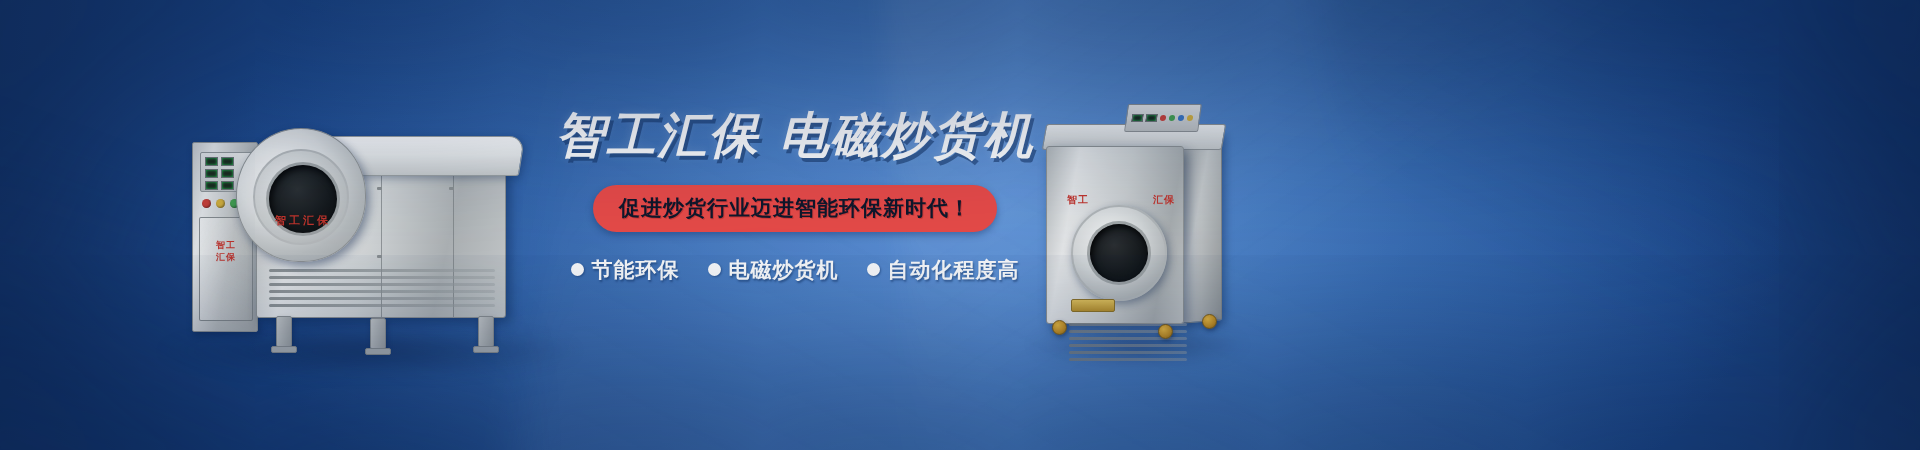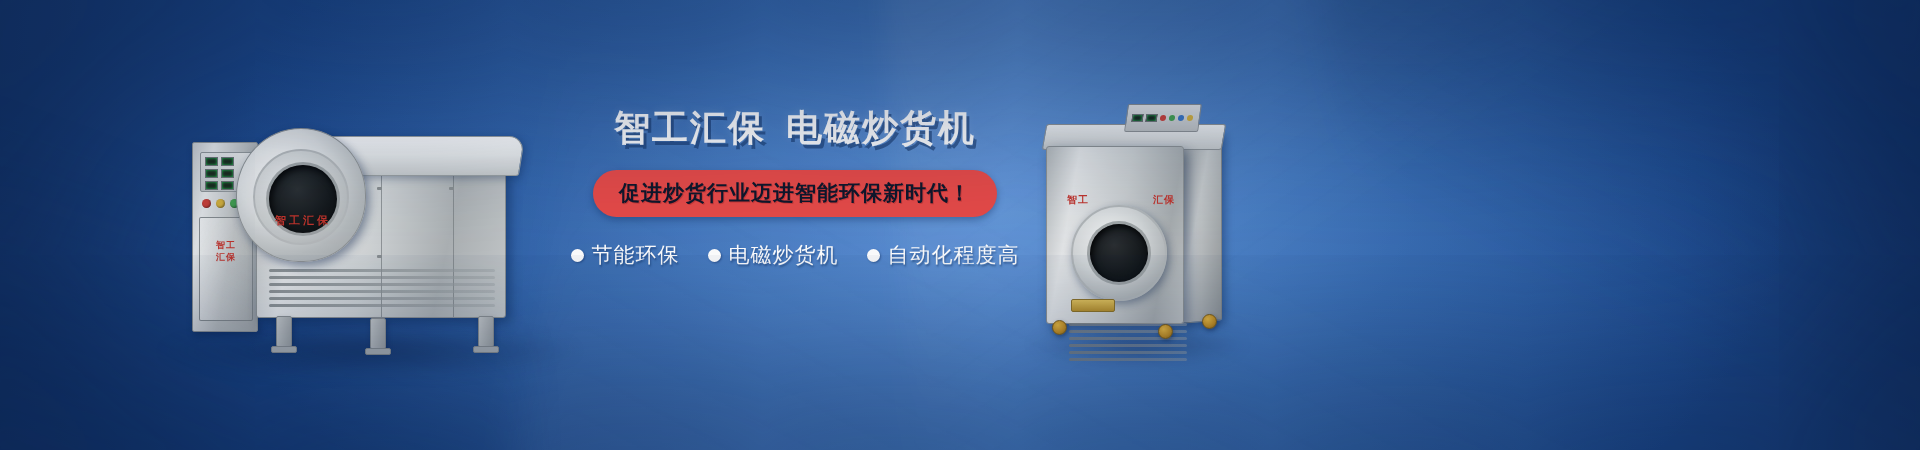--- a/index.html
+++ b/index.html
@@ -43,21 +43,21 @@
     position:absolute; inset:0; pointer-events:none;
     box-shadow:inset 0 0 210px 70px rgba(8,30,70,0.55);
   }
 
   
   .copy {
     position:absolute; left:555px; top:108px; width:480px;
     display:flex; flex-direction:column; align-items:center;
   }
   .headline {
-    font-size:36px; font-weight:bold; color:#ffffff;
+    font-size:49px; font-weight:bold; font-style:italic; color:#ffffff;
     letter-spacing:2px; white-space:nowrap; line-height:1.12;
     text-shadow:3px 4px 0 rgba(16,48,96,0.55), 0 0 10px rgba(255,255,255,0.16);
   }
   .headline .gap { display:inline-block; width:20px; }
 
   .badge {
     margin-top:22px;
     background:#ea4b48; color:#0f172a;
     font-size:21px; font-weight:bold; letter-spacing:1px;
     padding:9px 26px 10px; border-radius:24px; white-space:nowrap;
@@ -68,21 +68,21 @@
   .features {
     margin-top:24px; display:flex; align-items:center; gap:28px;
     white-space:nowrap;
   }
   .feature { display:flex; align-items:center; gap:8px; }
   .dot {
     width:13px; height:13px; border-radius:50%; background:#ffffff;
     flex:0 0 auto; box-shadow:1px 1px 2px rgba(15,45,95,0.45);
   }
   .feature-label {
-    color:#ffffff; font-size:21px; font-weight:normal; letter-spacing:1px;
+    color:#ffffff; font-size:21px; font-weight:bold; letter-spacing:1px;
     text-shadow:1px 2px 2px rgba(14,44,92,0.5);
   }
 
   
   .machine-left { position:absolute; left:170px; top:96px; width:400px; height:260px; }
 
   
   .ml-cab {
     position:absolute; left:22px; top:46px; width:66px; height:190px;
     background:linear-gradient(100deg,#cfd2d3 0%,#eceeee 22%,#b9bdbe 58%,#9fa4a6 100%);

